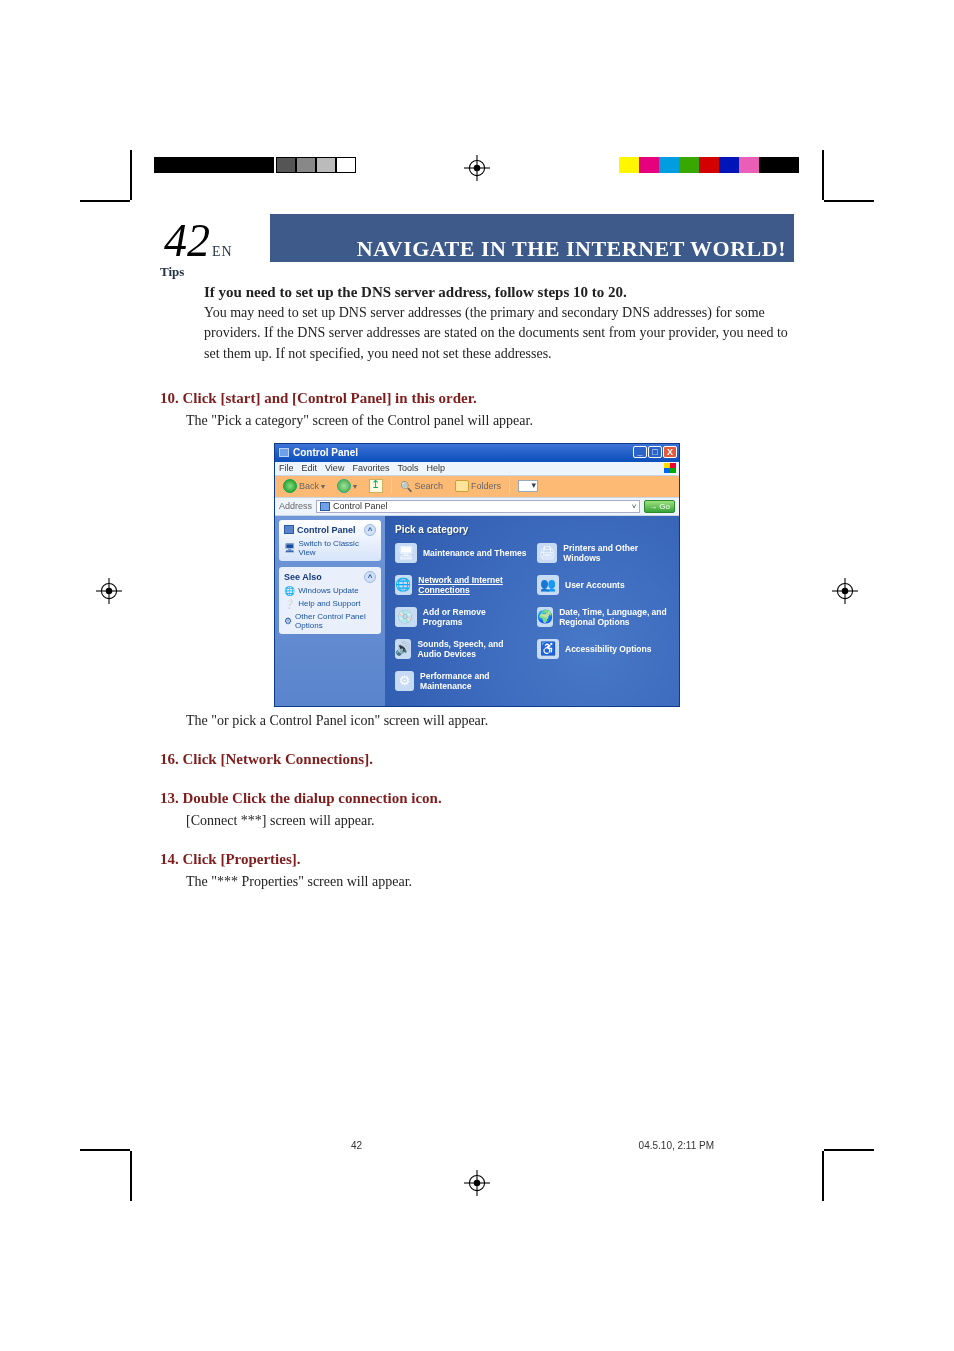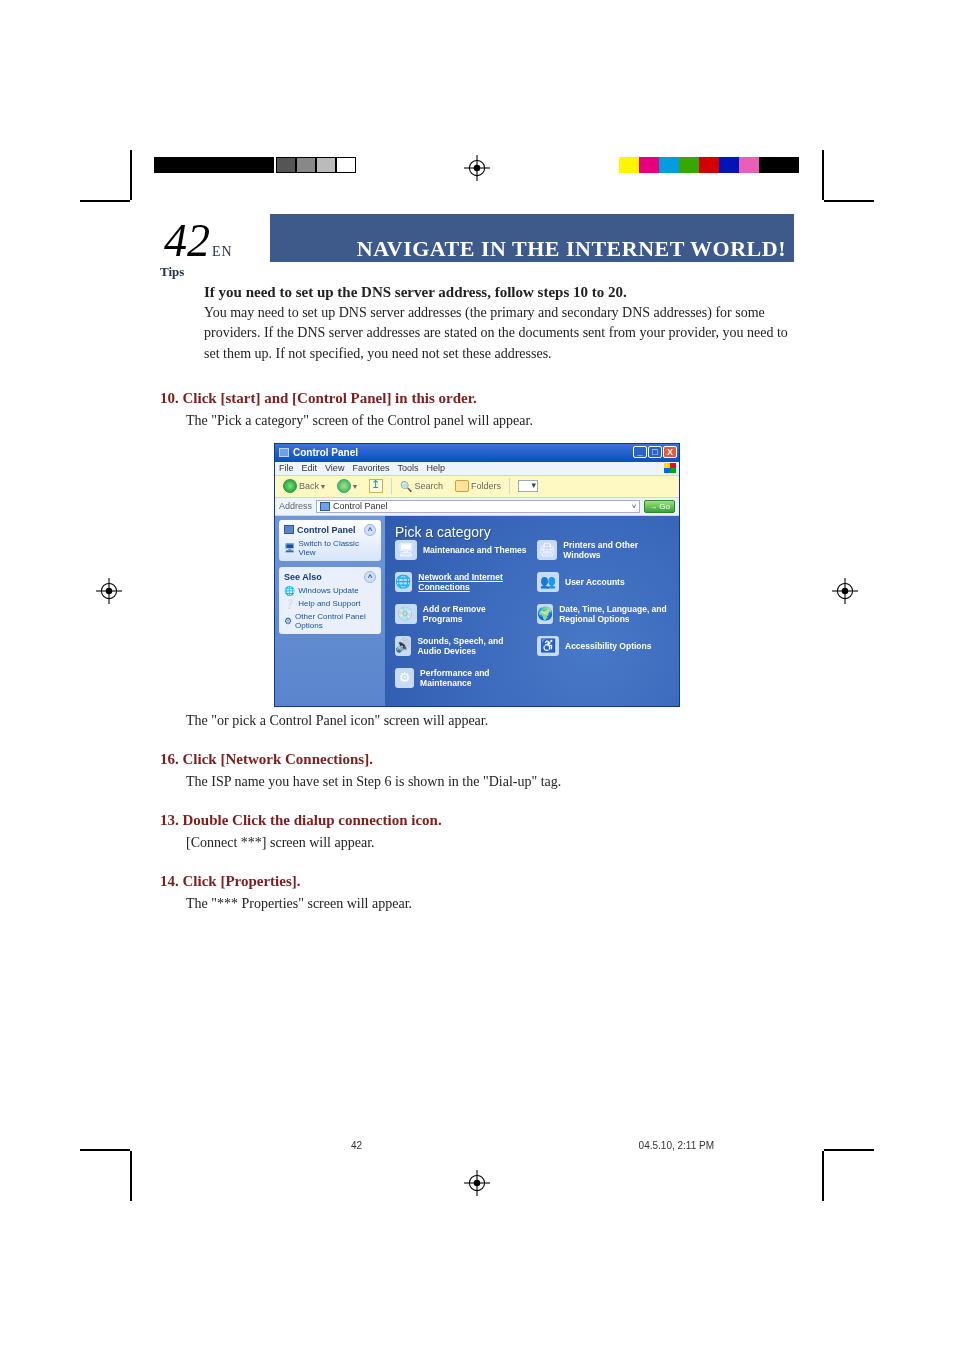--- a/index.html
+++ b/index.html
@@ -118,21 +118,21 @@
     color:#333;
     border-bottom:1px solid #c9d6e8;
     position:relative;
   }
   .cp-menubar .win-flag {
     position:absolute; right:3px; top:1px; width:12px; height:10px;
     background: conic-gradient(#e03 0 25%, #0a0 0 50%, #06e 0 75%, #fd0 0 100%);
   }
 
   .cp-toolbar{
-    background:#fef9c3;
+    background:#fdba74;
     height:22px;
     display:flex;
     align-items:center;
     gap:4px;
     padding:0 4px;
     border-bottom:1px solid #c9d6e8;
     color:#666;
   }
   .tb-btn { display:flex; align-items:center; gap:2px; padding:0 4px; }
   .circ { width:14px;height:14px;border-radius:50%; display:inline-block; }
@@ -173,21 +173,21 @@
   .side-link{ display:flex; align-items:center; gap:3px; color:#18509f; font-size:8px; margin-top:3px;}
   .side-link .gly{ font-size:9px; }
 
   .cp-main{
     flex:1;
     background: radial-gradient(circle at 70% 70%, #4878c8 0%, #3e6cbe 40%, #2f5baf 100%);
     padding:8px 10px 14px 10px;
     color:#fff;
     min-height:190px;
   }
-  .cp-pick{ font-family: Arial, sans-serif; font-weight:normal; font-size:14px; text-shadow:1px 1px 1px rgba(0,0,0,.3); }
+  .cp-pick{ font-family: Arial, sans-serif; font-weight:bold; font-size:10px; text-shadow:1px 1px 1px rgba(0,0,0,.3); margin-bottom:8px;}
   .cat-grid{ display:grid; grid-template-columns: 1fr 1fr; column-gap:10px; row-gap:10px;}
   .cat-item{ display:flex; align-items:center; gap:6px;}
   .cat-ico{ width:22px;height:20px; border-radius:3px; display:flex; align-items:center; justify-content:center; font-size:13px;}
   .cat-label{ font-size:8.5px; font-weight:bold; text-decoration: underline dotted rgba(255,255,255,0); }
   .cat-label.u{ text-decoration:underline; }
 
   
   .footer-num { position:absolute; left: 351px; bottom: 200px; font-family: Arial, sans-serif; font-size:10px; color:#333;}
   .footer-date{ position:absolute; right: 240px; bottom: 200px; font-family: Arial, sans-serif; font-size:10px; color:#333;text-align:center;}
 
@@ -418,21 +418,20 @@
               </div>
           </div>
         </div>
       </div>
     </div>
   </div>
 
   <div class="step-body">The "or pick a Control Panel icon" screen will appear.</div>
 
   <div class="step-heading">16. Click [Network Connections].</div>
-  <div class="step-body">The ISP name you have set in Step 6 is shown in the "Dial-up" tag.</div>
 
   <div class="step-heading">13. Double Click the dialup connection icon.</div>
   <div class="step-body"> [Connect ***] screen will appear.</div>
 
   <div class="step-heading">14. Click [Properties].</div>
   <div class="step-body">The "*** Properties" screen will appear.</div>
 </div>
 
 <div class="footer-num">42</div>
 <div class="footer-date">04.5.10, 2:11 PM</div>

